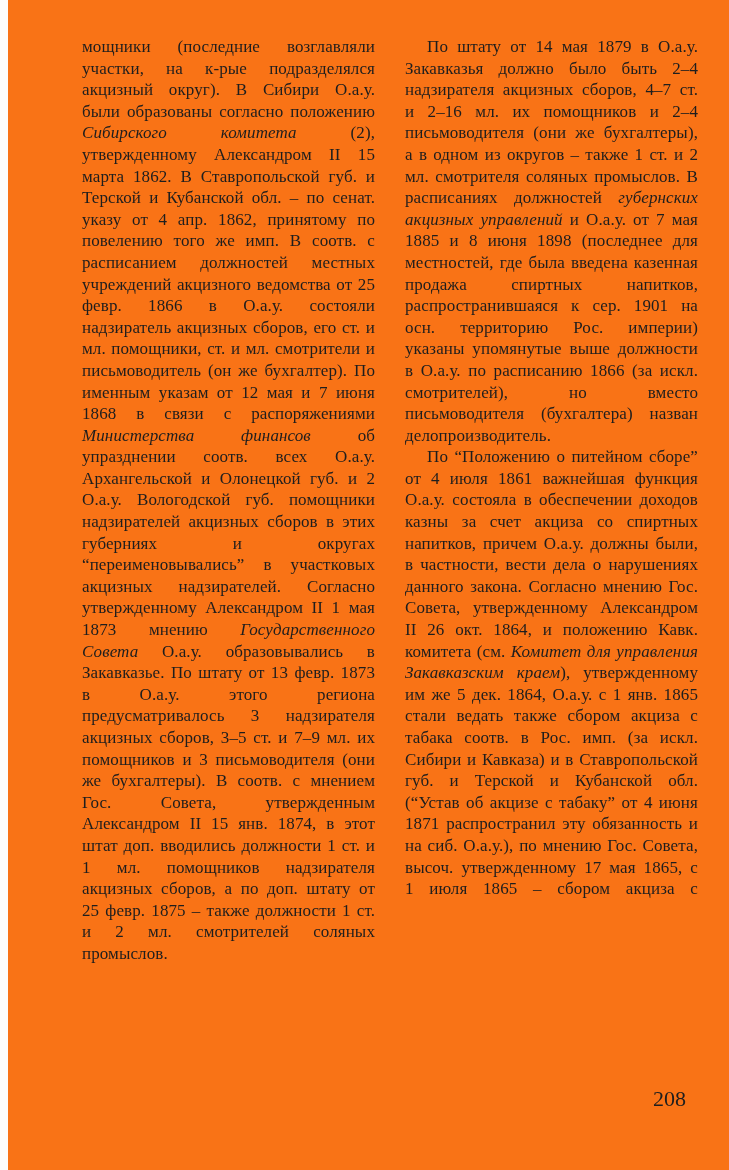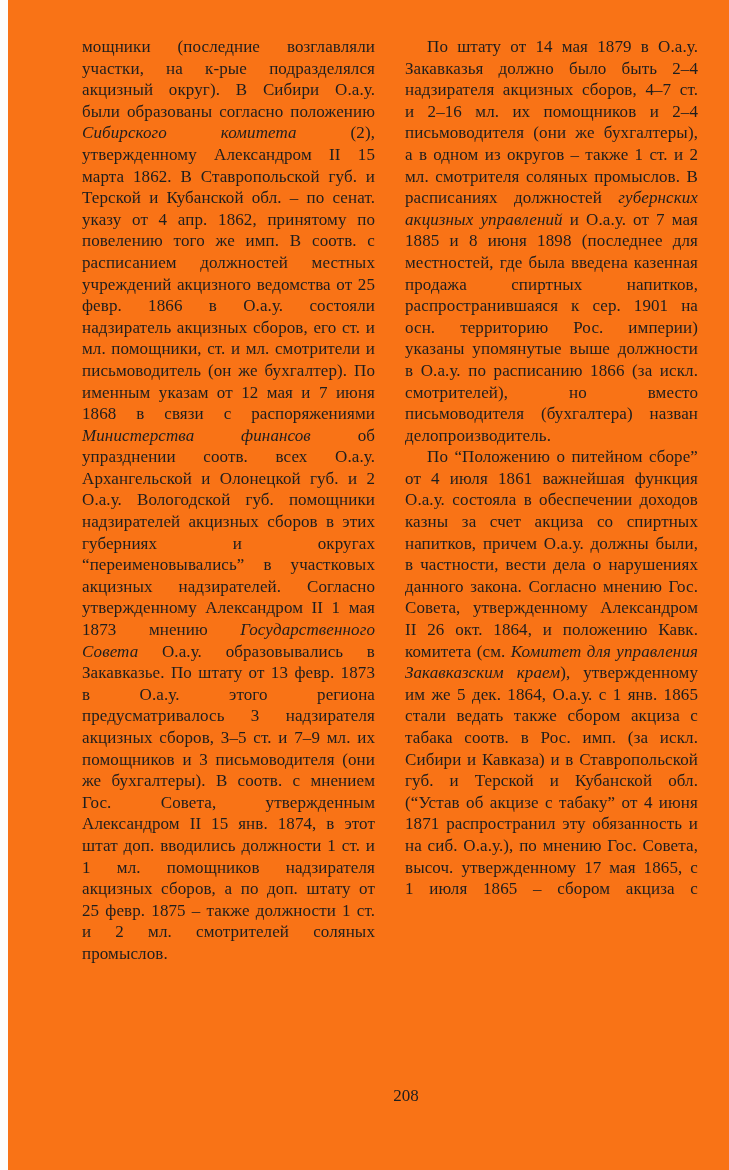--- a/index.html
+++ b/index.html
@@ -43,25 +43,25 @@
     text-indent: 22px;
   }
   p.continues {
     text-align-last: justify;
   }
   .italic {
     font-style: italic;
   }
   .page-number {
     position: absolute;
-    left: 90px;
+    left: 62px;
     width: 616px;
     top: 1086px;
-    text-align: center;
-    font-size: 17px;
+    text-align: right;
+    font-size: 22px;
     color: #1e1e1e;
   }
 </style>
 </head>
 <body>
 
 <div class="page">
   <div class="columns">
     <div class="column">
         <p class="para"><span>мощники (последние возглавляли участки, на к-рые подразделялся акцизный округ). В Сибири О.а.у. были образованы согласно положению </span><span class="italic">Сибирского комитета</span><span> (2), утвержденному Александром II 15 марта 1862. В Ставропольской губ. и Терской и Кубанской обл. – по сенат. указу от 4 апр. 1862, принятому по повелению того же имп. В соотв. с расписанием должностей местных учреждений акцизного ведомства от 25 февр. 1866 в О.а.у. состояли надзиратель акцизных сборов, его ст. и мл. помощники, ст. и мл. смотрители и письмоводитель (он же бухгалтер). По именным указам от 12 мая и 7 июня 1868 в связи с распоряжениями </span><span class="italic">Министерства финансов</span><span> об упразднении соотв. всех О.а.у. Архангельской и Олонецкой губ. и 2 О.а.у. Вологодской губ. помощники надзирателей акцизных сборов в этих губерниях и округах “переименовывались” в участковых акцизных надзирателей. Согласно утвержденному Александром II 1 мая 1873 мнению </span><span class="italic">Государственного Совета</span><span> О.а.у. образовывались в Закавказье. По штату от 13 февр. 1873 в О.а.у. этого региона предусматривалось 3 надзирателя акцизных сборов, 3–5 ст. и 7–9 мл. их помощников и 3 письмоводителя (они же бухгалтеры). В соотв. с мнением Гос. Совета, утвержденным Александром II 15 янв. 1874, в этот штат доп. вводились должности 1 ст. и 1 мл. помощников надзирателя акцизных сборов, а по доп. штату от 25 февр. 1875 – также должности 1 ст. и 2 мл. смотрителей соляных промыслов.</span></p>

